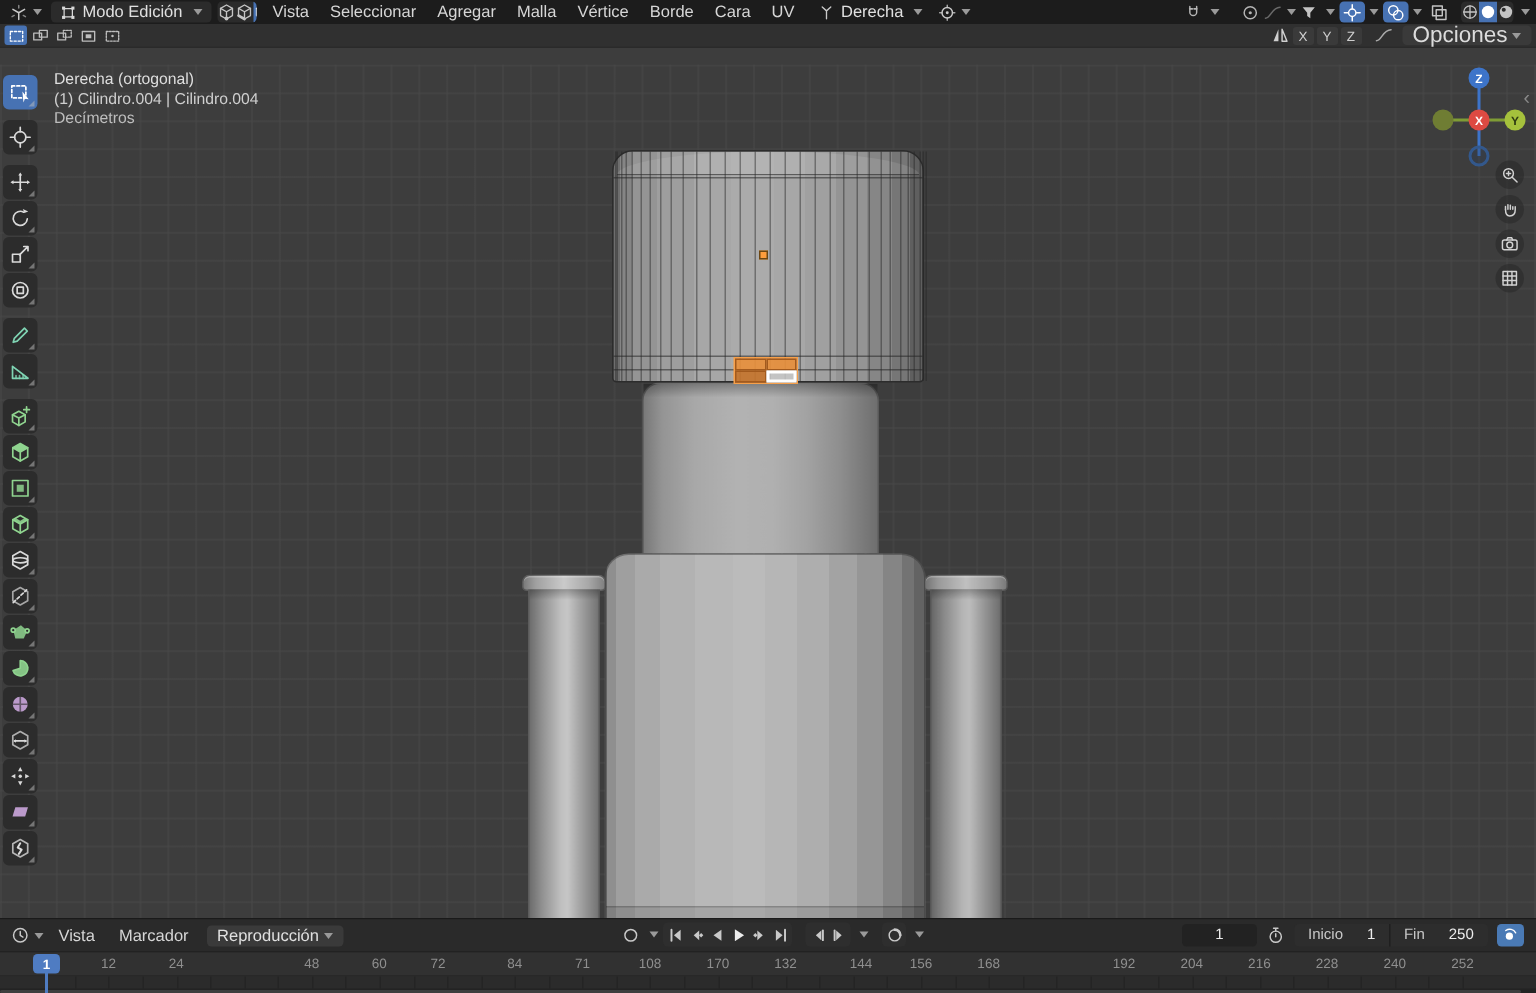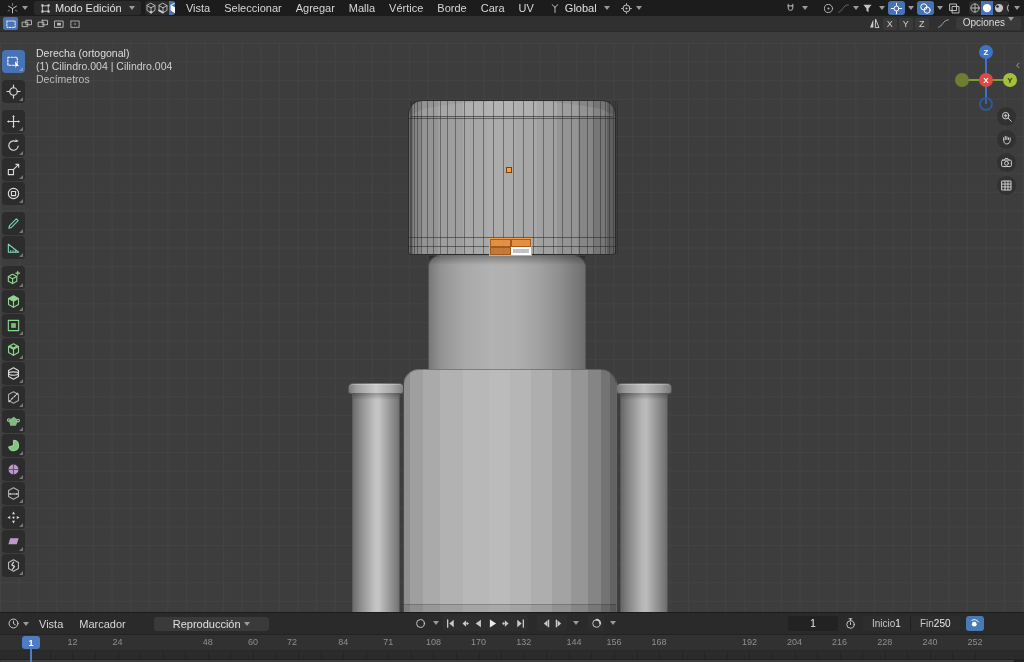--- a/index.html
+++ b/index.html
@@ -24,22 +24,22 @@
   .orient-label{margin:0 4px;color:#e0e0e0}
   
   .toolsettings{position:absolute;top:16px;left:0;right:0;height:15px;background:#303030;
                 border-bottom:1px solid #2a2a2a;display:flex;align-items:center;
                 padding:0 3px;z-index:45}
   .ts-btn{width:15px;height:13px;border-radius:2px;display:flex;align-items:center;
           justify-content:center;margin-right:1px}
   .ts-btn.active{background:#4772b3}
   .axis-btn{width:14px;height:12px;background:#3a3a3a;border-radius:2px;color:#cfcfcf;
             font-size:9px;display:flex;align-items:center;justify-content:center;margin-left:2px}
-  .opts-btn{background:#3a3a3a;border-radius:3px;height:13px;display:flex;align-items:flex-start;
-            padding:0 7px;margin-left:6px;font-size:10px;color:#dcdcdc}
+  .opts-btn{background:#3a3a3a;border-radius:3px;height:13px;display:flex;align-items:center;
+            padding:0 7px;margin-left:6px;font-size:15px;color:#dcdcdc}
   
   .viewport{position:absolute;top:43px;left:0;width:1024px;height:581px;background-color:#3d3d3d;
             background-image:linear-gradient(rgba(72,72,72,.55) 1px,transparent 1px),
             linear-gradient(90deg,rgba(72,72,72,.55) 1px,transparent 1px);
             background-size:18.6px 18.6px;overflow:hidden}
   .vp-info{position:absolute;left:36px;top:4px;font-size:10.5px;line-height:13px;z-index:20}
   .vp-info .l1{color:#dedede}.vp-info .l2{color:#cfcfcf}.vp-info .l3{color:#bdbdbd}
   .vp-toolbar{position:absolute;left:2px;top:7px;display:flex;flex-direction:column;z-index:30}
   .tool{width:23px;height:23px;border-radius:4px;background:#2c2c2c;display:flex;align-items:center;
         justify-content:center;margin-bottom:1px;position:relative}
@@ -98,29 +98,29 @@
   .vpnav-btn{width:19px;height:19px;border-radius:50%;background:rgba(40,40,40,.55);
       display:flex;align-items:center;justify-content:center}
   .collapse{position:absolute;right:4px;top:14px;color:#8a8a8a;font-size:13px;z-index:25}
   
   .timeline{position:absolute;left:0;top:612px;width:1024px;height:50px;background:#2a2a2a;
       border-top:1px solid #1a1a1a;box-sizing:border-box;z-index:50}
   .tl-header{position:relative;height:21px;display:flex;align-items:center;padding:0 5px;
       background:#2a2a2a;border-bottom:1px solid #222}
   .tlmenu{padding:0 8px;color:#d6d6d6}
   .drop-btn{background:#3a3a3a;border-radius:3px;height:14px;display:flex;align-items:center;
-      padding:0 19px;color:#e0e0e0;margin-left:20px}
+      padding:0 7px;color:#e0e0e0;margin-left:4px}
   .tl-center{position:absolute;left:414px;top:2px;height:16px;display:flex;align-items:center;gap:3px}
   .pbgroup{display:flex;background:#2e2e2e;border-radius:3px;height:16px;align-items:center;padding:0 1px}
   .pb-btn{width:14px;height:14px;display:flex;align-items:center;justify-content:center}
   .tl-right{position:absolute;left:788px;top:2px;height:16px;display:flex;align-items:center;gap:6px}
   .frame-field{width:50px;height:15px;background:#222;border-radius:3px;color:#ececec;
       display:flex;align-items:center;justify-content:center;font-size:10px}
   .range{display:flex;background:#2d2d2d;border-radius:3px;height:15px;align-items:center;font-size:10px}
-  .range .half{display:flex;align-items:center;padding:0 9px;height:100%}
+  .range .half{display:flex;align-items:center;gap:16px;padding:0 9px;height:100%}
   .range .divider{width:1px;height:100%;background:#1f1f1f}
   .range .lab{color:#c8c8c8}.range .val{color:#ececec}
   .blue-btn{width:18px;height:15px;background:#4a7ab5;border-radius:3px;display:flex;
       align-items:center;justify-content:center}
   .tl-ruler{position:relative;height:15px;background:#313131;border-bottom:1px solid #282828}
   .rlabel{position:absolute;top:2px;transform:translateX(-50%);font-size:9px;color:#8f8f8f}
   .tl-ticks{position:relative;height:8px;background:#2b2b2b}
   .tick{position:absolute;top:0;width:1px;height:8px;background:#242424}
   .tl-bottom{position:relative;height:4px;background:#232323}
   .hscroll{position:absolute;left:0;top:1px;width:1014px;height:2px;background:#3e3e3e;border-radius:2px}
@@ -193,21 +193,21 @@
       <div class="menu">Borde</div>
       <div class="menu">Cara</div>
       <div class="menu">UV</div>
     </nav>
   <div class="cluster" style="margin-left:8px">
     <span id="ic-orient">
         <svg width="12" height="12" viewBox="0 0 16 16" fill="none" stroke="currentColor" stroke-width="1.2" stroke-linecap="round" stroke-linejoin="round" style="color:#c9c9c9;display:block">
           <path d="M8 14V7M8 7 4.2 3.6M8 7l3.8-3.4"></path>
         </svg>
       </span>
-    <span class="orient-label">Global</span>
+    <span class="orient-label">Derecha</span>
     <span class="chev"></span>
   </div>
   <div class="cluster" style="margin-left:10px">
     <span id="ic-pivot">
         <svg width="13" height="13" viewBox="0 0 16 16" fill="none" stroke="currentColor" stroke-width="1.2" stroke-linecap="round" stroke-linejoin="round" style="color:#c9c9c9;display:block">
           <circle cx="8" cy="8" r="4.3"></circle>
           <circle cx="8" cy="8" r="1.2" fill="currentColor" stroke="none"></circle>
           <path d="M8 1.8v1.9M8 12.3v1.9M1.8 8h1.9M12.3 8h1.9" opacity=".8"></path>
         </svg>
       </span>

